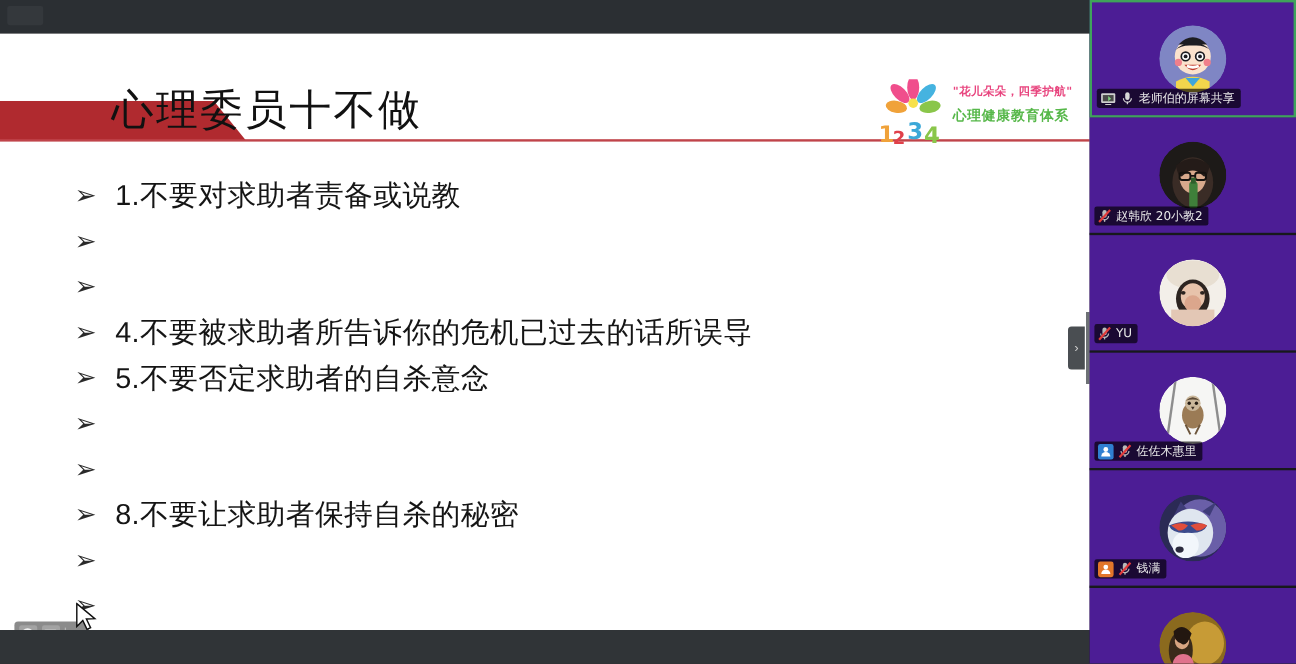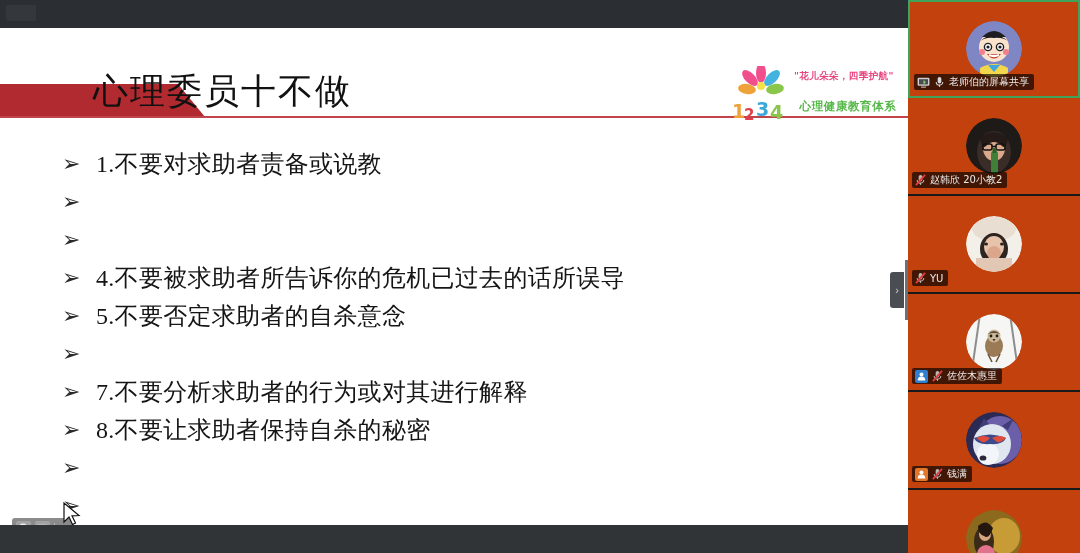--- a/index.html
+++ b/index.html
@@ -30,29 +30,29 @@
                 font-family:"DejaVu Sans","Liberation Sans",sans-serif; font-weight:400;
                 letter-spacing:2px; white-space:nowrap; }
 
   
   .logo-wrap{ position:absolute; left:730px; top:38px; width:172px; height:56px; }
   .logo-flower{ position:absolute; left:0; top:0; width:62px; height:56px; }
   .logo-texts{ position:absolute; left:64px; top:4px; width:108px; }
   .logo-l1{ font-size:9.5px; font-weight:bold; color:#e8447e; white-space:nowrap;
             letter-spacing:.4px; font-family:"DejaVu Sans",sans-serif;}
   .logo-l2{ font-size:11.5px; font-weight:bold; color:#57b84a; white-space:nowrap;
-            margin-top:16px; letter-spacing:.6px; font-family:"DejaVu Sans",sans-serif;text-align:center;}
+            margin-top:6px; letter-spacing:.6px; font-family:"DejaVu Sans",sans-serif;}
 
   
   .bullets{ position:absolute; left:62px; top:118px; width:830px; }
   .bullet-row{ display:flex; align-items:flex-start; height:38px; }
   .bullet-mark{ width:34px; flex:0 0 34px; font-size:22px; color:#2a2a2a;
                 line-height:36px; text-align:left; font-family:"DejaVu Sans",sans-serif; }
   .bullet-text{ font-size:24px; color:#151515; line-height:36px; white-space:nowrap;
-                font-family:Liberation Serif, serif; letter-spacing:.3px;}
+                font-family:Liberation Sans, sans-serif; letter-spacing:.3px;}
 
   
   .float-toolbar{ position:absolute; left:12px; top:490px; width:62px; height:22px;
                   background:#8b8b8b; border-radius:3px; display:flex; align-items:center;
                   padding:0 4px; gap:4px; }
   .ft-btn{ width:16px; height:16px; border-radius:2px; background:#a3a3a3;
            display:flex; align-items:center; justify-content:center; color:#efefef;
            font-size:10px; line-height:1; }
   .ft-sep{ width:1px; height:13px; background:#b4b4b4; }
   .ft-chev{ width:12px; text-align:center; color:#e8e8e8; font-size:11px; }
@@ -60,21 +60,21 @@
 
   
   .collapse-handle{ position:absolute; left:890px; top:272px; width:14px; height:36px;
        background:#4a4e52; border-radius:3px 0 0 3px; color:#cfcfcf; font-size:11px;
        display:flex; align-items:center; justify-content:center; }
   .rail{ position:absolute; left:905px; top:260px; width:3px; height:60px; background:#6d7175; }
 
   
   .strip{ position:absolute; left:908px; top:0; width:172px; height:553px;
           background:#202224; }
-  .tile{ position:relative; width:172px; height:98px; background:#c2410c;
+  .tile{ position:relative; width:172px; height:98px; background:#4c1d95;
          overflow:hidden; border-bottom:2px solid #17191b;text-decoration:underline; }
   .tile.active{ border:2px solid #3fa35b; height:98px; }
   .avatar{ position:absolute; left:50%; top:50%; transform:translate(-50%,-50%);
            width:56px; height:56px; border-radius:50%; overflow:hidden; }
   .label{ position:absolute; left:4px; bottom:6px; height:16px; max-width:164px;
           background:rgba(0,0,0,.66); border-radius:2px; display:flex; align-items:center;
           padding:0 5px 0 3px; gap:4px; }
   .label-text{ font-size:10px; color:#eaeaea; white-space:nowrap;
                font-family:"DejaVu Sans",sans-serif; }
   .mic{ width:11px; height:12px; flex:0 0 11px; }
@@ -139,21 +139,20 @@
         </div>
         <div class="bullet-row">
           <div class="bullet-mark">➢</div>
           <div class="bullet-text">5.不要否定求助者的自杀意念</div>
         </div>
         <div class="bullet-row">
           <div class="bullet-mark">➢</div>
         </div>
         <div class="bullet-row">
           <div class="bullet-mark">➢</div>
-          <div class="bullet-text">7.不要分析求助者的行为或对其进行解释</div>
         </div>
         <div class="bullet-row">
           <div class="bullet-mark">➢</div>
           <div class="bullet-text">8.不要让求助者保持自杀的秘密</div>
         </div>
         <div class="bullet-row">
           <div class="bullet-mark">➢</div>
         </div>
         <div class="bullet-row">
           <div class="bullet-mark">➢</div>

